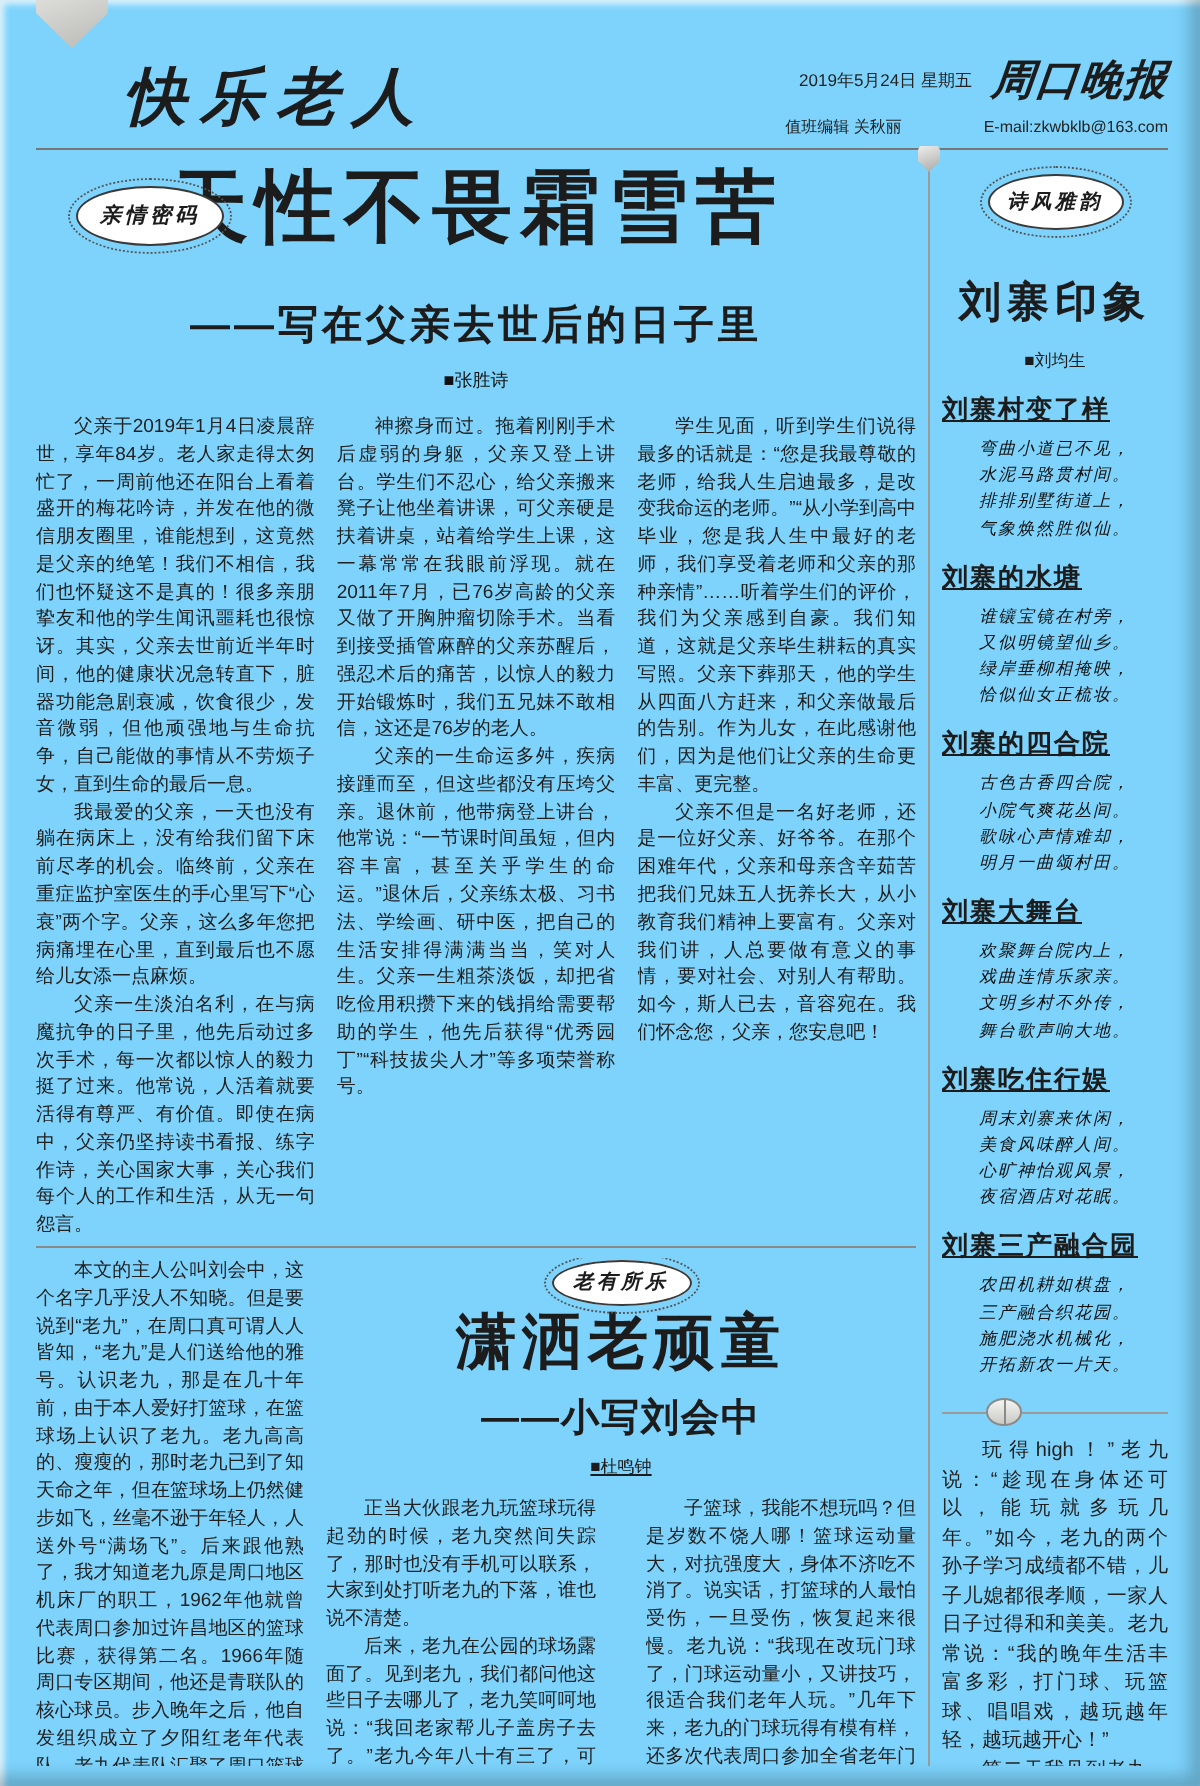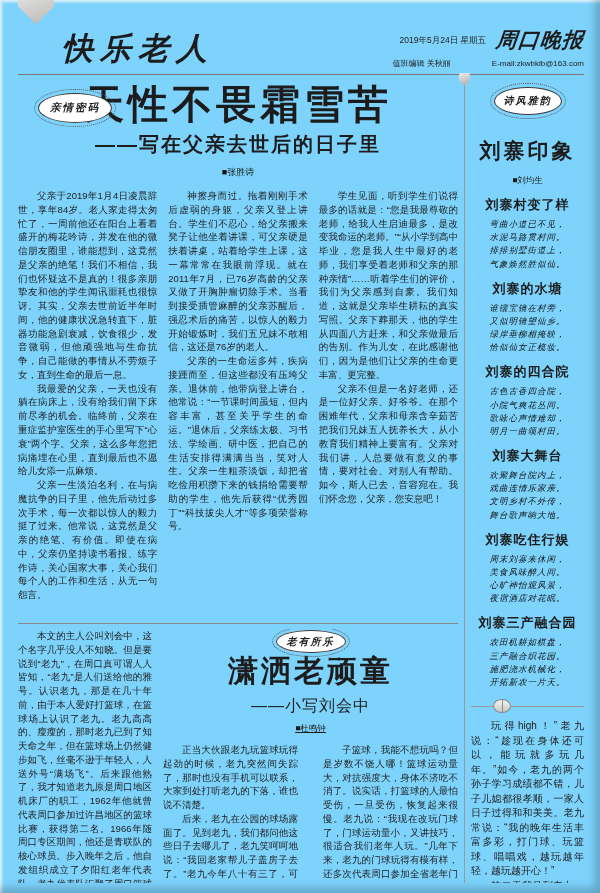--- a/index.html
+++ b/index.html
@@ -37,44 +37,44 @@
   .badge{
     align-self:center;border:1.3px solid #3a3a3a;border-radius:50%;
     padding:7px 11px;font-family:"Liberation Serif",serif;font-style:italic;font-weight:bold;font-size:10.5px;
     letter-spacing:2px;outline:1px dotted #555;outline-offset:3px;white-space:nowrap;background:#fff;
   }
   
   .main-article{height:544px;display:flex;flex-direction:column;}
   .head-block{position:relative;text-align:center;padding-top:8px;}
   .head-block .badge{position:absolute;left:20px;top:18px;}
   .h1{font-size:40px;font-weight:900;letter-spacing:4px;line-height:1.05;margin:0;}
-  .h1sub{font-size:20px;font-weight:700;letter-spacing:2px;margin-top:6px;}
+  .h1sub{font-size:20px;font-weight:700;letter-spacing:2px;margin-top:24px;}
   .byline{font-size:9px;margin-top:8px;color:#111;}
   .cols{display:flex;gap:11px;margin-top:10px;flex:1;overflow:hidden;}
   .col{flex:1;min-width:0;font-size:9.5px;line-height:1.45;text-align:justify;overflow:hidden;color:#212121;}
   .col p,.bcol p{margin:0;text-indent:2em;text-align:justify;}
   
   .h-divider{border-top:1px solid #8a8a88;margin:4px 0 5px;}
   .bottom{flex:1;display:flex;gap:11px;min-height:0;overflow:hidden;}
   .bcol{font-size:9.5px;line-height:1.45;overflow:hidden;color:#212121;}
   .b-left{width:134px;}
   .b-mid{flex:1;display:flex;flex-direction:column;min-width:0;}
   .b-head{text-align:center;position:relative;padding-top:2px;}
   .b-head .badge{padding:5px 10px;font-size:10px;margin-bottom:2px;}
   .h2{font-size:30px;font-weight:900;letter-spacing:3px;margin:2px 0 0;}
-  .h2sub{font-size:16px;font-weight:400;letter-spacing:1px;margin-top:4px;}
+  .h2sub{font-size:19px;font-weight:700;letter-spacing:1px;margin-top:4px;}
   .b-byline{font-size:8.5px;margin-top:6px;text-decoration:underline;}
   .b-cols{display:flex;gap:25px;margin-top:8px;flex:1;overflow:hidden;}
   .b-cols .bcol{flex:1;min-width:0;}
   
   .rail .badge{font-size:10px;padding:6px 9px;margin-top:4px;}
   .poem-main-title{text-align:center;font-size:21px;font-weight:900;letter-spacing:3px;margin-top:22px;}
   .poem-author{text-align:center;font-size:8.5px;margin-top:10px;}
   .poem{margin-top:9px;}
-  .poem-title{text-align:center;font-size:13px;font-weight:800;letter-spacing:1px;margin-bottom:4px;}
+  .poem-title{text-align:left;font-size:13px;font-weight:800;letter-spacing:1px;margin-bottom:4px;text-decoration:underline;}
   .poem-line{display:block;text-align:center;font-family:"Liberation Serif",serif;font-style:italic;font-size:8.5px;line-height:1.55;letter-spacing:1px;color:#111;}
   .lens{display:flex;align-items:center;margin:10px 0 6px;}
   .lens .ln{height:1px;background:#9a9a98;}
   .lens .l1{width:22px;}
   .lens .l2{flex:1;}
   .lens .eye{width:16px;height:12px;border:1px solid #8a8a88;border-radius:50%;background:linear-gradient(#f4f4f2,#c9c9c6);position:relative;}
   .lens .eye::after{content:"";position:absolute;left:50%;top:0;bottom:0;width:1px;background:#8a8a88;}
   .rail-bottom-text{font-size:10px;line-height:1.45;text-align:justify;overflow:hidden;flex:1;color:#212121;}
   .rail-bottom-text p{margin:0;text-indent:2em;}
 </style>
@@ -111,21 +111,21 @@
           <div class="head-block">
             <span class="badge">亲情密码</span>
             <div class="h1">天性不畏霜雪苦</div>
             <div class="h1sub">——写在父亲去世后的日子里</div>
             <div class="byline">■张胜诗</div>
           </div>
           <div class="cols">
             <div class="col">
               <p>父亲于2019年1月4日凌晨辞世，享年84岁。老人家走得太匆忙了，一周前他还在阳台上看着盛开的梅花吟诗，并发在他的微信朋友圈里，谁能想到，这竟然是父亲的绝笔！我们不相信，我们也怀疑这不是真的！很多亲朋挚友和他的学生闻讯噩耗也很惊讶。其实，父亲去世前近半年时间，他的健康状况急转直下，脏器功能急剧衰减，饮食很少，发音微弱，但他顽强地与生命抗争，自己能做的事情从不劳烦子女，直到生命的最后一息。</p>
               <p>我最爱的父亲，一天也没有躺在病床上，没有给我们留下床前尽孝的机会。临终前，父亲在重症监护室医生的手心里写下“心衰”两个字。父亲，这么多年您把病痛埋在心里，直到最后也不愿给儿女添一点麻烦。</p>
-              <p>父亲一生淡泊名利，在与病魔抗争的日子里，他先后动过多次手术，每一次都以惊人的毅力挺了过来。他常说，这竟然是父亲的绝笔、有价值。即使在病中，父亲仍坚持读书看报、练字作诗，关心国家大事，关心我们每个人的工作和生活，从无一句怨言。</p>
+              <p>父亲一生淡泊名利，在与病魔抗争的日子里，他先后动过多次手术，每一次都以惊人的毅力挺了过来。他常说，人活着就要活得有尊严、有价值。即使在病中，父亲仍坚持读书看报、练字作诗，关心国家大事，关心我们每个人的工作和生活，从无一句怨言。</p>
             </div>
             <div class="col">
               <p>神擦身而过。拖着刚刚手术后虚弱的身躯，父亲又登上讲台。学生们不忍心，给父亲搬来凳子让他坐着讲课，可父亲硬是扶着讲桌，站着给学生上课，这一幕常常在我眼前浮现。就在2011年7月，已76岁高龄的父亲又做了开胸肿瘤切除手术。当看到接受插管麻醉的父亲苏醒后，强忍术后的痛苦，以惊人的毅力开始锻炼时，我们五兄妹不敢相信，这还是76岁的老人。</p>
               <p>父亲的一生命运多舛，疾病接踵而至，但这些都没有压垮父亲。退休前，他带病登上讲台，他常说：“一节课时间虽短，但内容丰富，甚至关乎学生的命运。”退休后，父亲练太极、习书法、学绘画、研中医，把自己的生活安排得满满当当，笑对人生。父亲一生粗茶淡饭，却把省吃俭用积攒下来的钱捐给需要帮助的学生，他先后获得“优秀园丁”“科技拔尖人才”等多项荣誉称号。</p>
             </div>
             <div class="col">
               <p>学生见面，听到学生们说得最多的话就是：“您是我最尊敬的老师，给我人生启迪最多，是改变我命运的老师。”“从小学到高中毕业，您是我人生中最好的老师，我们享受着老师和父亲的那种亲情”……听着学生们的评价，我们为父亲感到自豪。我们知道，这就是父亲毕生耕耘的真实写照。父亲下葬那天，他的学生从四面八方赶来，和父亲做最后的告别。作为儿女，在此感谢他们，因为是他们让父亲的生命更丰富、更完整。</p>
               <p>父亲不但是一名好老师，还是一位好父亲、好爷爷。在那个困难年代，父亲和母亲含辛茹苦把我们兄妹五人抚养长大，从小教育我们精神上要富有。父亲对我们讲，人总要做有意义的事情，要对社会、对别人有帮助。如今，斯人已去，音容宛在。我们怀念您，父亲，您安息吧！</p>
             </div>
           </div>

